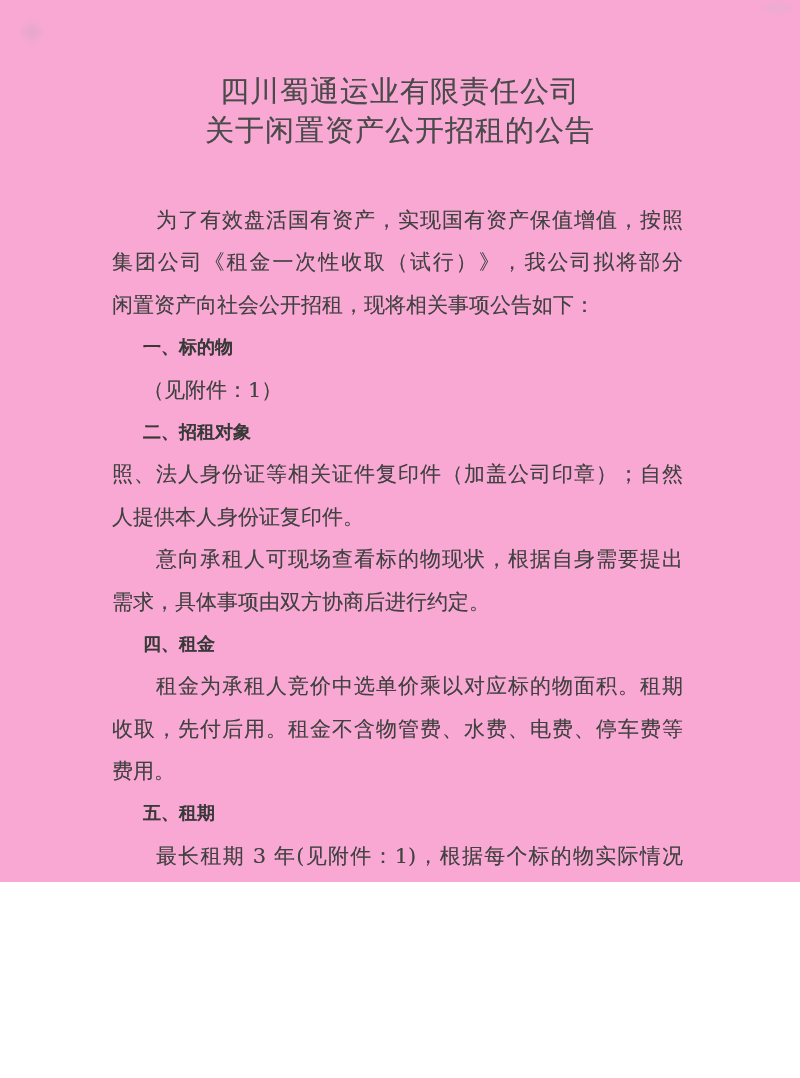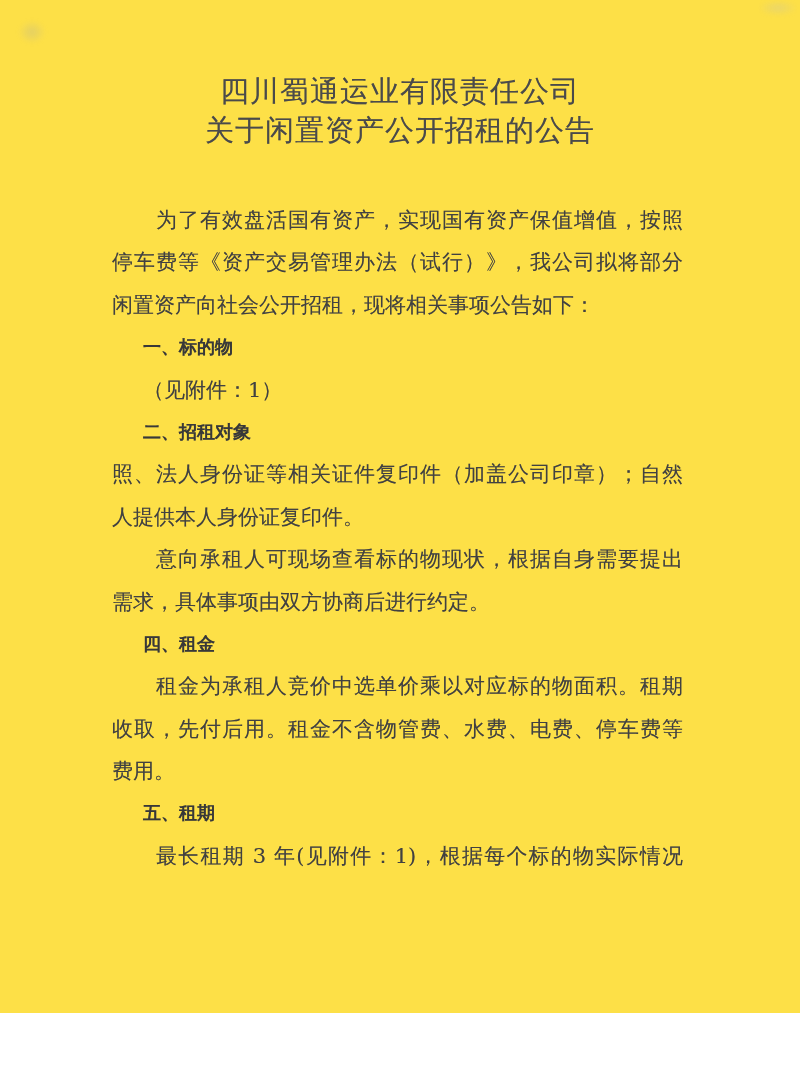--- a/index.html
+++ b/index.html
@@ -1,20 +1,20 @@
 <!DOCTYPE html>
 <html><head>
 <meta charset="utf-8">
 <style>
   html, body { margin: 0; padding: 0; }
   .page {
     position: relative;
     width: 800px;
-    height: 1013px;
-    background: #fde047;
+    height: 882px;
+    background: #f9a8d4;
     overflow: hidden;
     font-family: "DejaVu Serif", "Liberation Serif", serif;
     color: #414141;
   }
   
   .titles {
     position: absolute;
     left: 0;
     top: 72px;
     width: 100%;
@@ -98,21 +98,21 @@
 
 <div class="page">
 
   <div class="titles">
     <h1 class="title-line">四川蜀通运业有限责任公司</h1>
     <h1 class="title-line">关于闲置资产公开招租的公告</h1>
   </div>
 
   <div class="body-col">
     <div class="ln ind j">为了有效盘活国有资产，实现国有资产保值增值，按照</div>
-    <div class="ln j">停车费等《资产交易管理办法（试行）》，我公司拟将部分</div>
+    <div class="ln j">集团公司《租金一次性收取（试行）》，我公司拟将部分</div>
     <div class="ln">闲置资产向社会公开招租，现将相关事项公告如下：</div>
     <div class="ln h">一、标的物</div>
     <div class="ln att">（见附件：1）</div>
     <div class="ln h">二、招租对象</div>
     <div class="ln j">照、法人身份证等相关证件复印件（加盖公司印章）；自然</div>
     <div class="ln">人提供本人身份证复印件。</div>
     <div class="ln ind j">意向承租人可现场查看标的物现状，根据自身需要提出</div>
     <div class="ln">需求，具体事项由双方协商后进行约定。</div>
     <div class="ln h">四、租金</div>
     <div class="ln ind j">租金为承租人竞价中选单价乘以对应标的物面积。租期</div>

